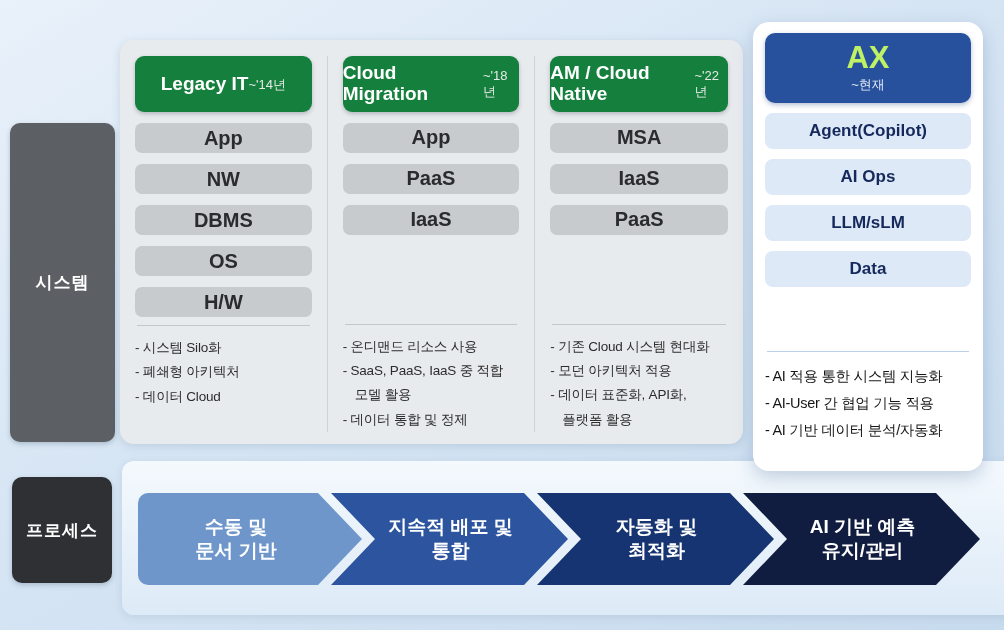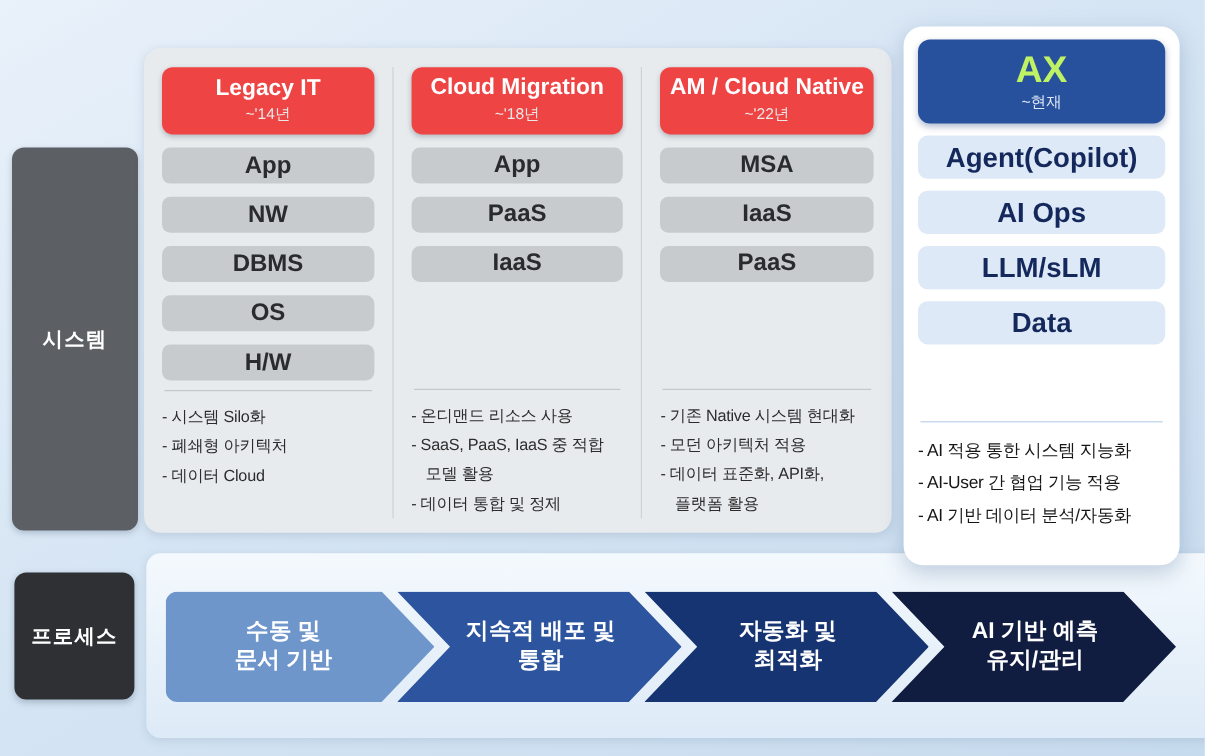--- a/index.html
+++ b/index.html
@@ -21,22 +21,22 @@
 
   
   #main-panel {
     position:absolute; left:120px; top:40px; width:623px; height:404px;
     background:#e8ebee; border-radius:14px; box-shadow:0 2px 8px rgba(110,135,160,.25);
     display:flex; padding:16px 0 12px;
   }
   .column { width:33.333%; padding:0 15px; display:flex; flex-direction:column; }
   .column.divided { border-right:1px solid #cdd2d7; }
   .col-header {
-    height:56px; border-radius:9px; background:#ef4444;
-    display:flex; flex-direction:column; align-items:center; justify-content:center;
+    height:56px; border-radius:9px; background:#15803d;
+    display:flex; flex-direction:row; align-items:center; justify-content:center;
     box-shadow:0 2px 4px rgba(60,70,80,.3);
   }
   .col-title  { color:#fff; font-size:19px; font-weight:800; line-height:1.1; }
   .col-period { color:#e8e8e8; font-size:13px; margin-top:2px; }
   .col-items  { margin-top:11px; height:194px; display:flex; flex-direction:column; gap:11px; }
   .item {
     height:30px; border-radius:7px; background:#c7cbce;
     display:flex; align-items:center; justify-content:center;
     font-size:20px; font-weight:700; color:#2a2b2d;
   }
@@ -55,21 +55,21 @@
     height:70px; border-radius:10px; background:#27509d;
     display:flex; flex-direction:column; align-items:center; justify-content:center;
     box-shadow:0 2px 5px rgba(40,70,130,.35);
   }
   .ax-title  { color:#bef264; font-size:31px; font-weight:800; line-height:1.05; }
   .ax-period { color:#dfe8f5; font-size:13px; margin-top:2px; }
   .ax-items  { margin-top:10px; display:flex; flex-direction:column; gap:10px; }
   .ax-item {
     height:36px; border-radius:8px; background:#dde9f6;
     display:flex; align-items:center; justify-content:center;
-    font-size:23px; font-weight:700; color:#14285c;
+    font-size:17px; font-weight:700; color:#14285c;
   }
   .ax-divider { border-top:1px solid #bdd2ea; margin:64px 2px 0; }
   .ax-bullets { margin-top:11px; font-size:14.5px; font-weight:400; color:#161616;
                 line-height:1.85; word-break:keep-all; letter-spacing:-0.3px; }
 
   
   #process-panel {
     position:absolute; left:122px; top:461px; width:940px; height:154px; z-index:1;
     border-radius:12px; background:linear-gradient(180deg,#f4f9fd,#ddeaf7);
     box-shadow:0 2px 8px rgba(110,135,160,.2);
@@ -144,21 +144,21 @@
       <div class="col-title">AM / Cloud Native</div>
       <div class="col-period">~'22년</div>
     </div>
     <div class="col-items">
       <div class="item">MSA</div>
       <div class="item">IaaS</div>
       <div class="item">PaaS</div>
     </div>
     <div class="col-divider"></div>
     <div class="col-bullets">
-      <div>- 기존 Native 시스템 현대화</div>
+      <div>- 기존 Cloud 시스템 현대화</div>
       <div>- 모던 아키텍처 적용</div>
       <div>- 데이터 표준화, API화, 플랫폼 활용</div>
     </div>
   </div>
 
 </div>
 
 <div id="ax-card">
   <div class="ax-header">
     <div class="ax-title">AX</div>

